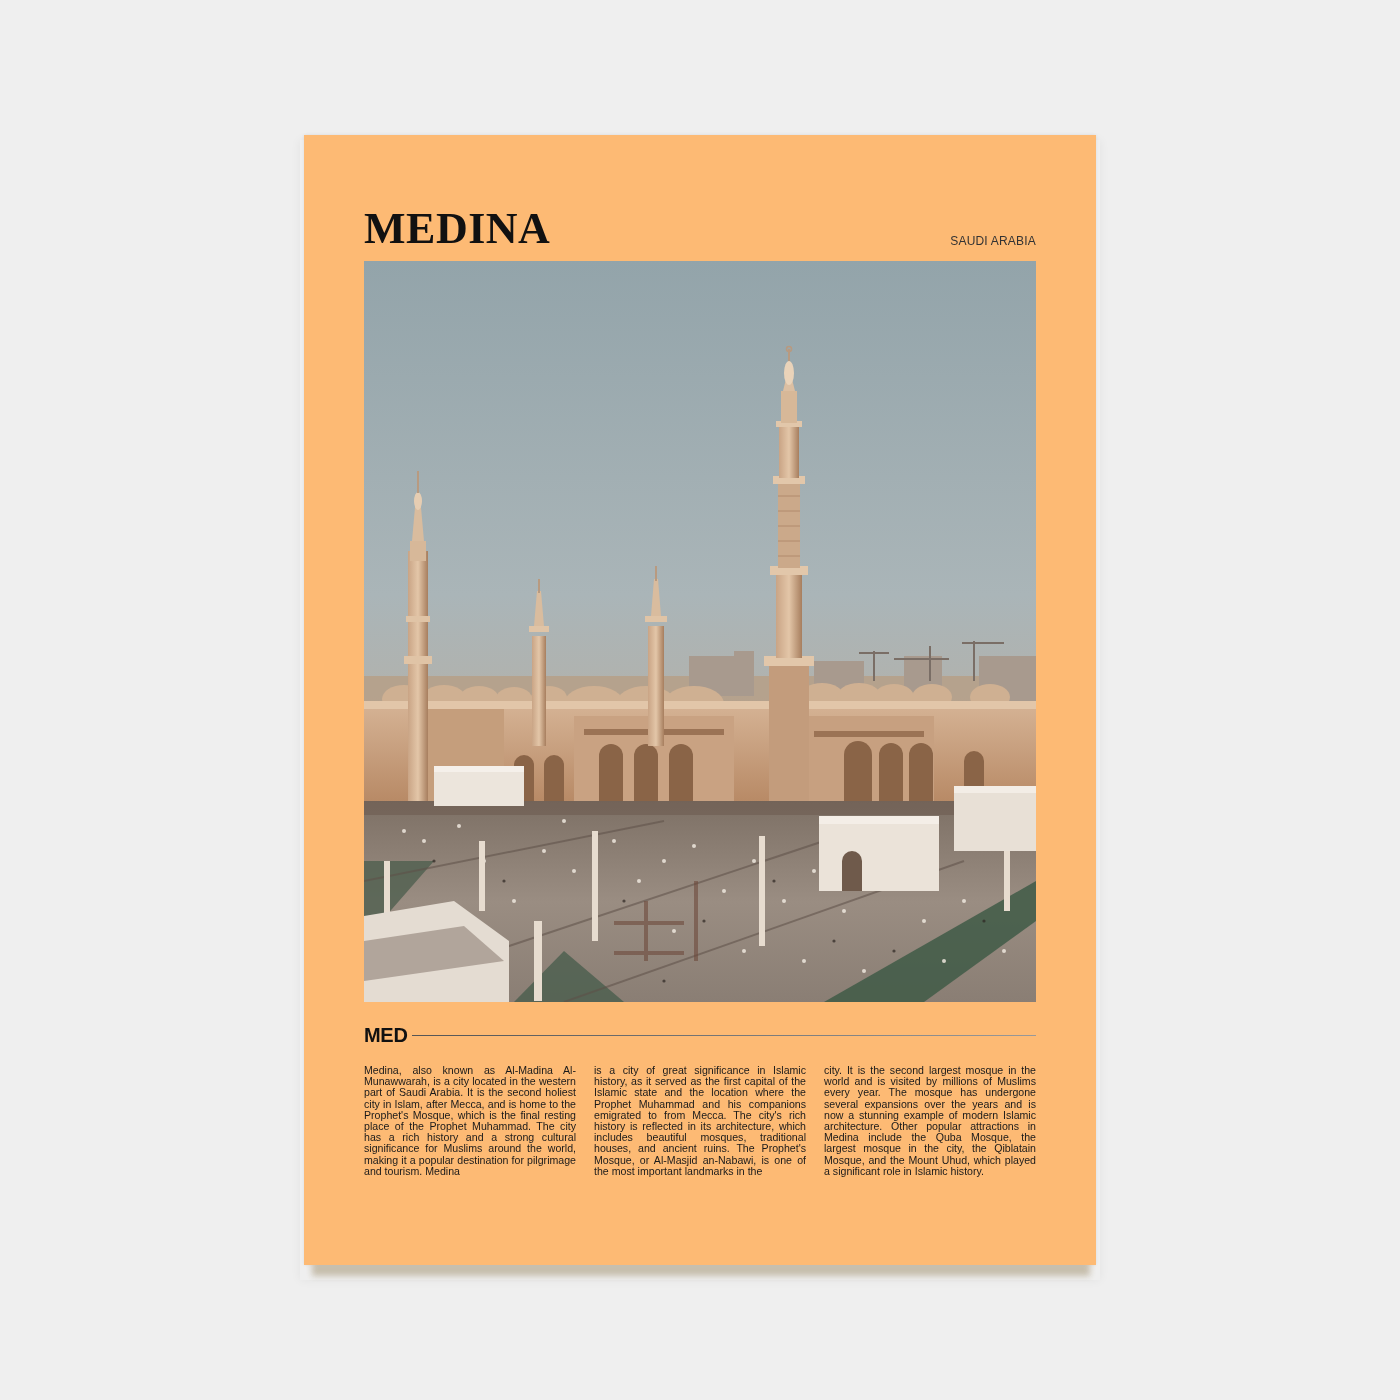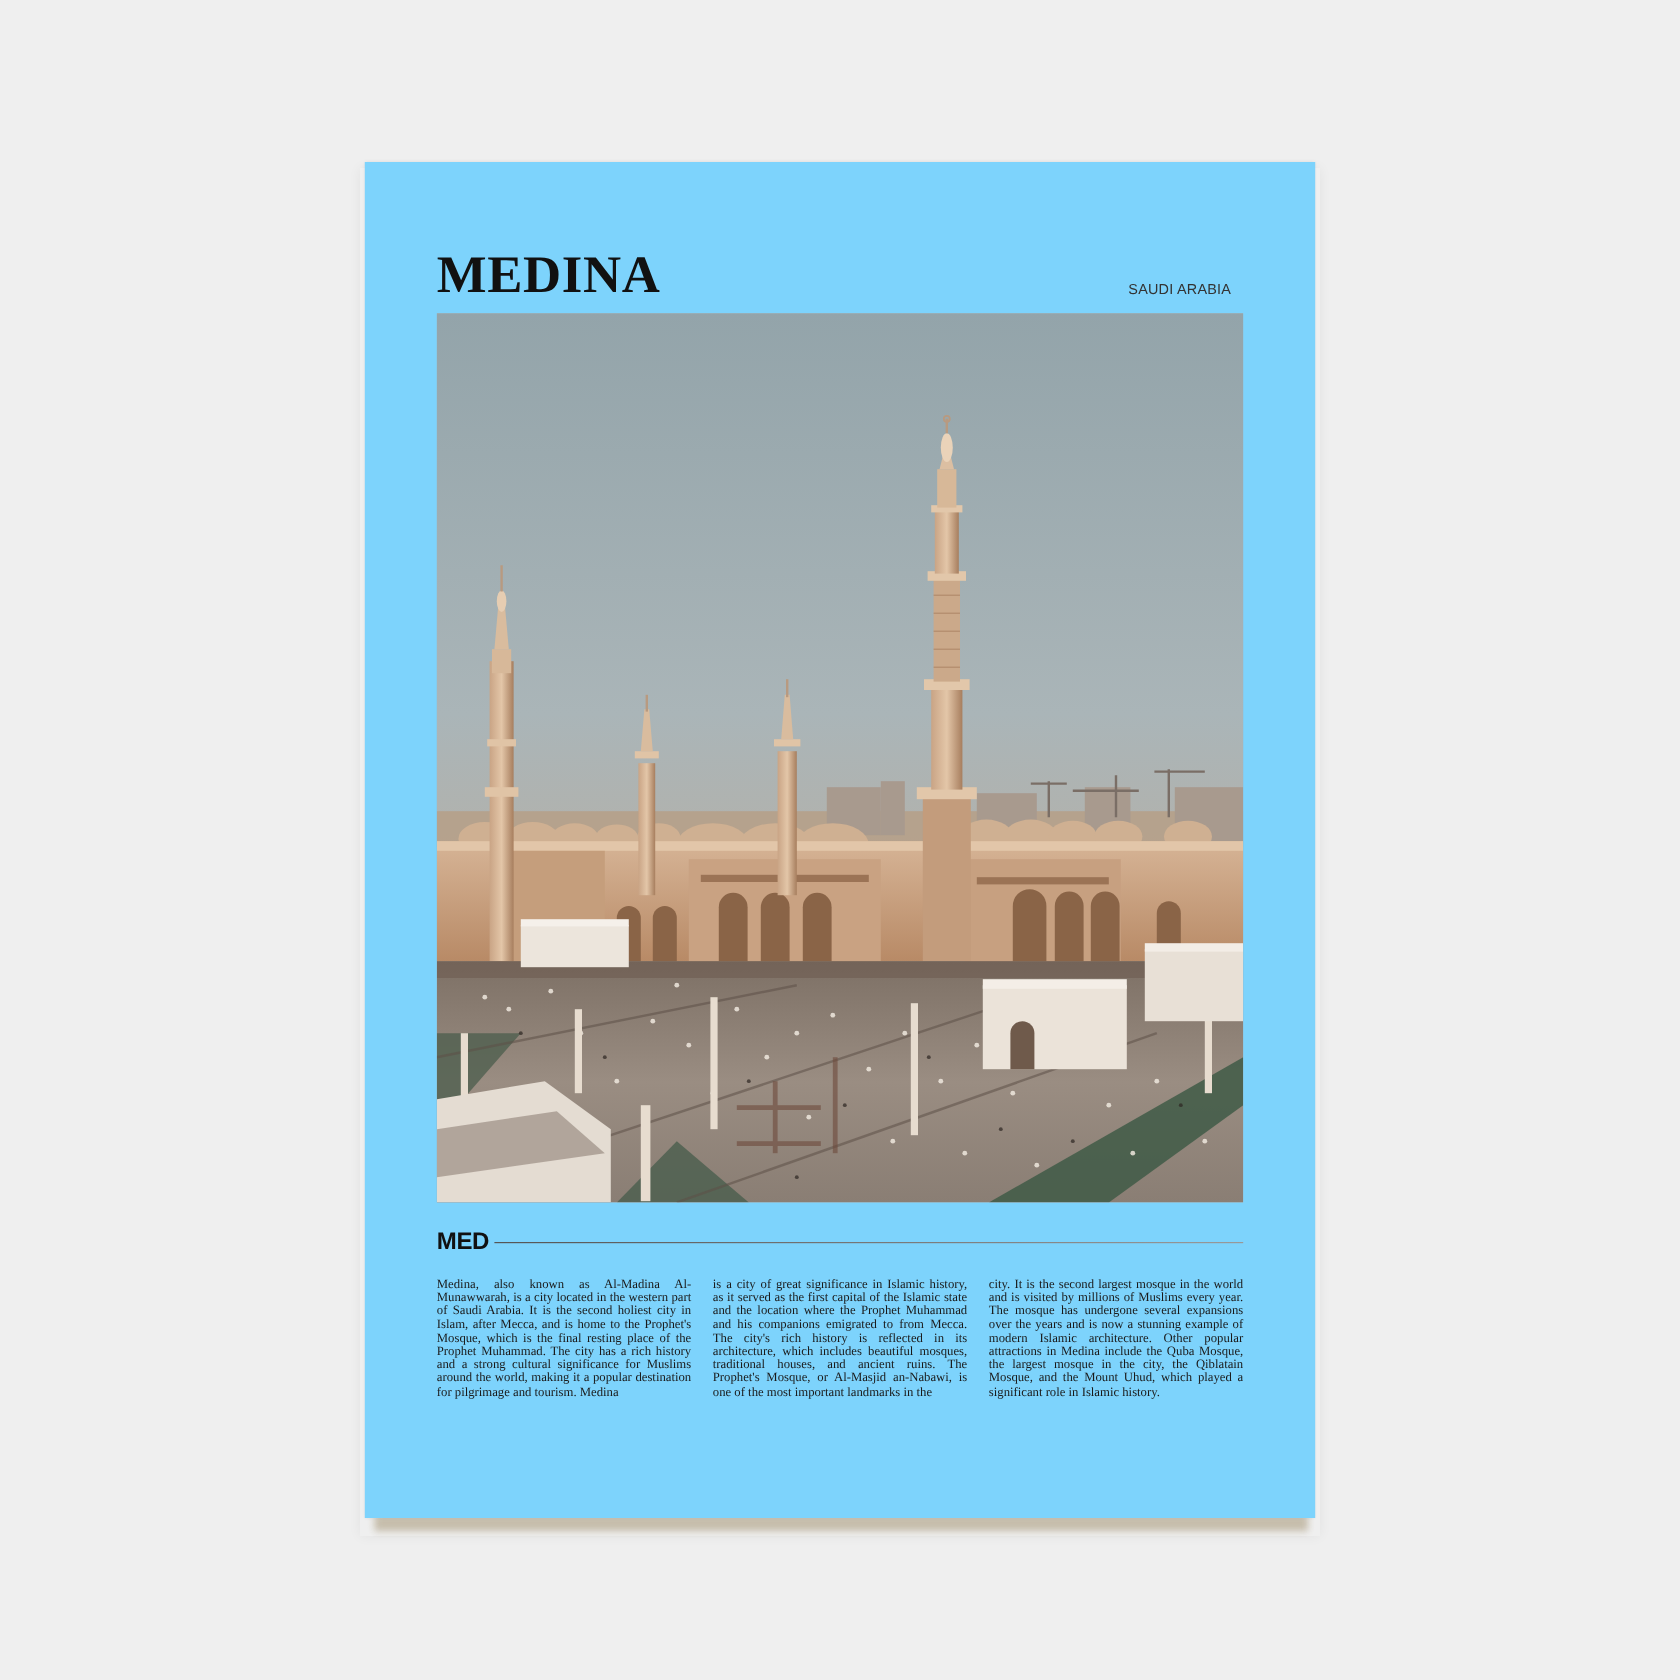--- a/index.html
+++ b/index.html
@@ -21,36 +21,36 @@
   .shadow-soft {
     position: absolute;
     left: 300px; top: 140px;
     width: 800px; height: 1140px;
     box-shadow: 0 0 10px rgba(0,0,0,0.06);
   }
   .poster {
     position: absolute;
     left: 304px; top: 135px;
     width: 792px; height: 1130px;
-    background: #7dd3fc;
+    background: #fdba74;
     box-shadow: 0 0 3px rgba(0,0,0,0.08);
   }
   .title {
     position: absolute;
     left: 60px; top: 72px;
     font-family: "Liberation Serif", serif;
     font-weight: 700;
     font-size: 44px;
     letter-spacing: 0.5px;
     color: #111;
     line-height: 1;
   }
   .country {
     position: absolute;
-    right: 70px; top: 100px;
+    right: 60px; top: 100px;
     font-family: "Liberation Sans", sans-serif;
     font-size: 12px;
     color: #333;
     letter-spacing: 0.2px;
     line-height: 1;
   }
   .photo {
     position: absolute;
     left: 60px; top: 126px;
     width: 672px; height: 741px;
@@ -80,21 +80,21 @@
   }
   .columns {
     position: absolute;
     left: 60px; top: 930px;
     width: 672px;
     display: flex;
     gap: 18px;
   }
   .col {
     flex: 1;
-    font-family: Liberation Serif, serif;
+    font-family: Liberation Sans, sans-serif;
     font-size: 10.6px;
     line-height: 11.2px;
     color: #1a1a1a;
     text-align: justify;
     hyphens: auto;
   }
 </style>
 </head>
 <body>
 

